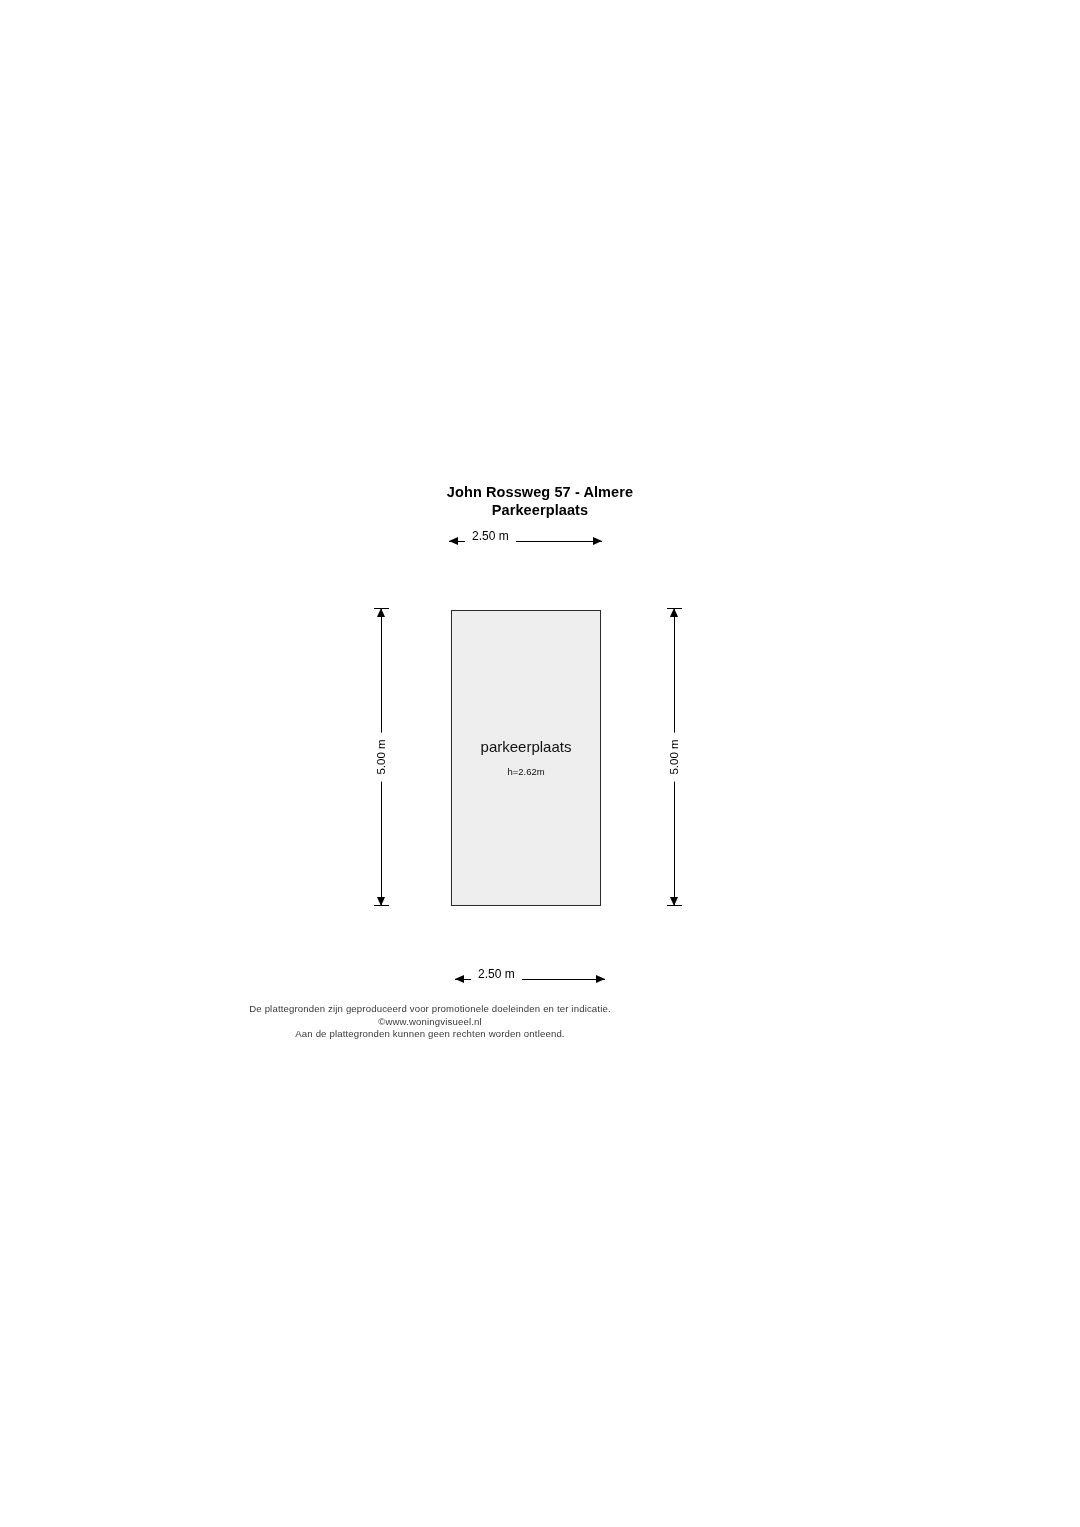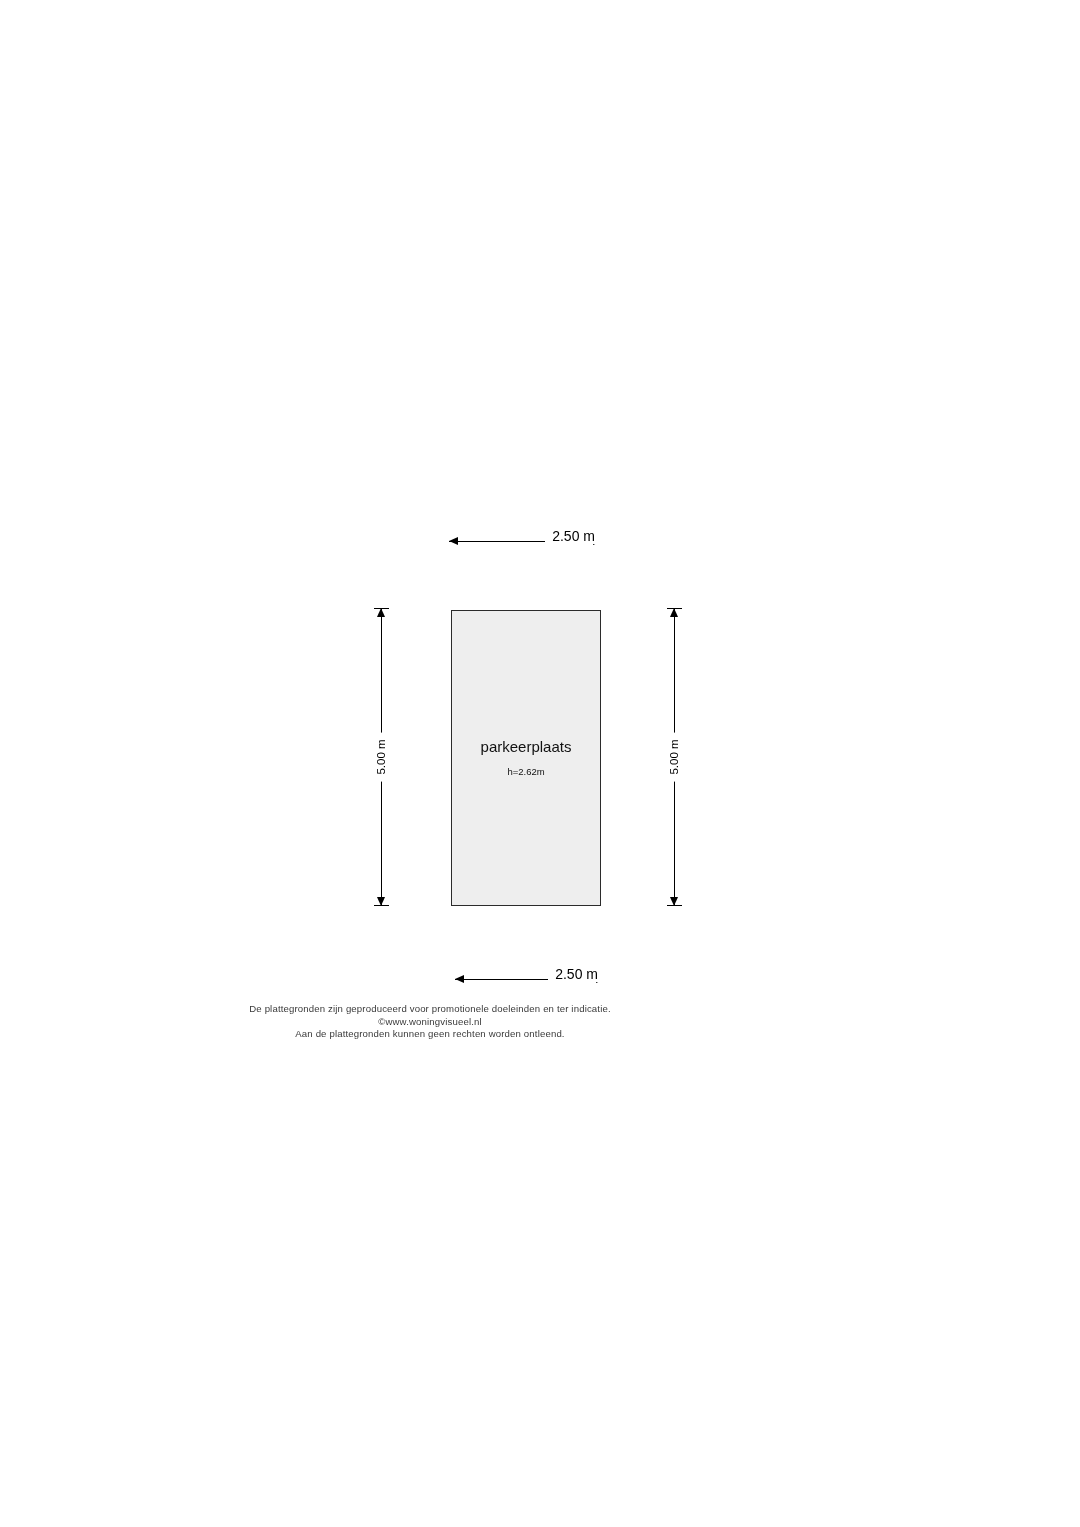--- a/index.html
+++ b/index.html
@@ -65,25 +65,25 @@
   .dim-h .arrow-l {
     left: 0;
     border-right: 9px solid #000;
   }
   .dim-h .arrow-r {
     right: 0;
     border-left: 9px solid #000;
   }
   .dim-h .dim-label {
     position: absolute;
-    left: 8px;
+    left: 16px;
     right: 0;
     top: 0px;
-    text-align: right;
-    font-size: 14px;
+    text-align: left;
+    font-size: 12px;
     line-height: 14px;
     color: #000;
   }
   .dim-h .dim-label span {
     background: #ffffff;
     padding: 0 7px;
   }
 
   .dim-v {
     position: absolute;
@@ -177,20 +177,24 @@
     font-size: 9.6px;
     line-height: 12.6px;
     letter-spacing: 0.15px;
   }
 </style>
 </head>
 <body>
 
 <div id="floorplan">
 
+  <div class="title-block">
+    <div class="title-line">John Rossweg 57 - Almere</div>
+    <div class="title-line">Parkeerplaats</div>
+  </div>
 
   <div class="dim-h" style="left:449px; top:529px; width:153px;">
     <div class="rule"></div>
     <div class="arrow-l"></div>
     <div class="arrow-r"></div>
     <div class="dim-label">
       <span>2.50 m</span>
     </div>
   </div>
 

